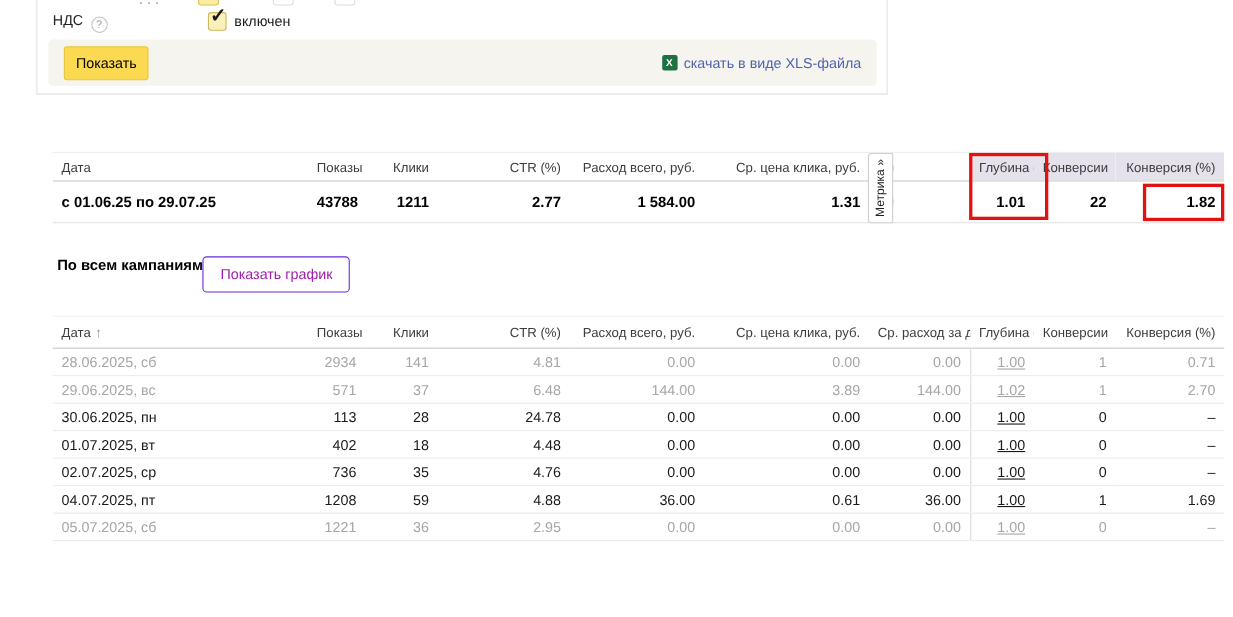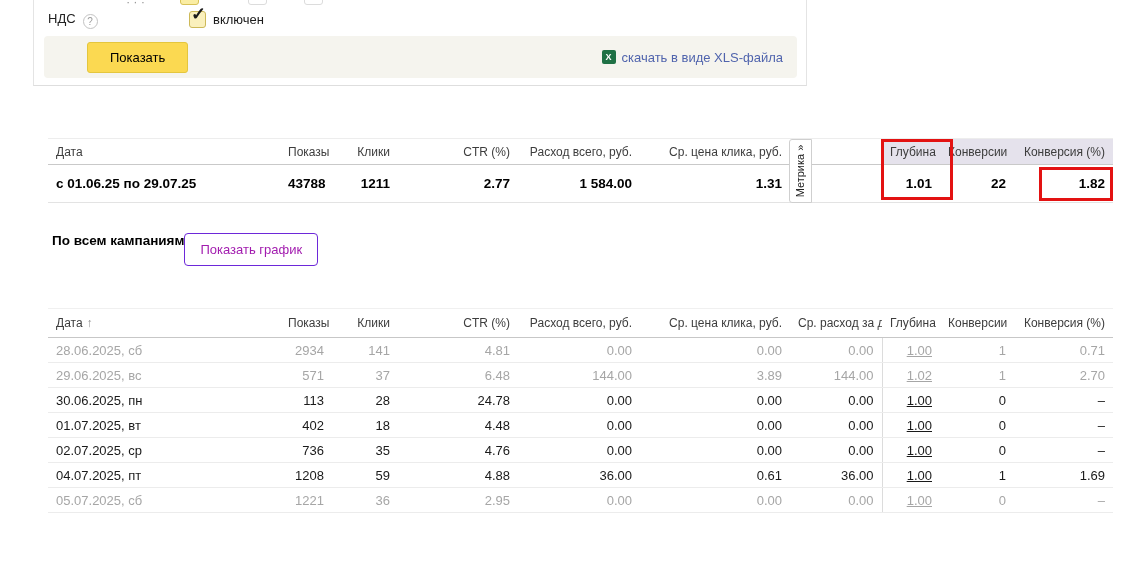--- a/index.html
+++ b/index.html
@@ -28,21 +28,21 @@
   .vat-check { position:absolute; left:141px; top:0; display:flex; align-items:center; gap:7px; cursor:pointer; }
   .cbx { position:relative; width:17px; height:17px; background:#faf0bc; border:1px solid #cdb959; border-radius:3px; }
   .cbx .tick { position:absolute; left:1px; top:-9px; font-size:18px; font-weight:700; color:#1a1a1a; }
   .strip {
     position:absolute; left:10px; top:36px; width:753px; height:42px;
     background:#f5f4ee; border-radius:4px;
     display:flex; align-items:center; justify-content:space-between; padding:0 14px;
   }
   .show-btn {
     background:var(--btn,#fbd951); border:1px solid #e4c63d; border-radius:3px;
-    font-family:inherit; font-size:13px; color:#000; padding:7px 22px; cursor:pointer;margin-left:29px;
+    font-family:inherit; font-size:13px; color:#000; padding:7px 10px; cursor:pointer;
   }
   .xls-link { display:flex; align-items:center; gap:6px; color:var(--link,#5064ad); font-size:13px;
               text-decoration:none; cursor:pointer; }
   .xls-icon { width:14px; height:14px; background:#1f7145; border-radius:2px; color:#fff;
               font-size:9px; font-weight:700; display:flex; align-items:center; justify-content:center; }
 
   
   table { border-collapse:collapse; table-layout:fixed; }
   th, td { padding:0 8px; text-align:right; white-space:nowrap; overflow:hidden; }
   th.left, td.left { text-align:left; }
@@ -71,21 +71,21 @@
 
   .hl { position:absolute; border:3px solid var(--hl,#e31212); z-index:4; }
   .hl-conv { left:881px; top:139px; width:72px; height:61px; }
   .hl-goal { left:1039px; top:167px; width:74px; height:34px; }
 
   .campaigns-row { position:absolute; left:52px; top:233px; display:flex; align-items:flex-start; }
   .campaigns-title { font-size:13.5px; font-weight:700; color:#000; }
   .chart-btn { background:#fff; border:1px solid #6d28d9; border-radius:4px; font-family:inherit;
                font-size:13px; color:#a21caf; padding:8px 15px; cursor:pointer; }
 
-  #daily-table { position:absolute; left:48px; top:287px; width:1065px;margin-top:21px; }
+  #daily-table { position:absolute; left:48px; top:287px; width:1065px; }
   #daily-table th {
     height:29px; font-weight:400; font-size:12px; color:#3d3d3d;
     border-top:1px solid #f0f0f0; border-bottom:1px solid #c7c7c7; cursor:pointer;
   }
   #daily-table td { height:25px; font-size:13px; color:#1a1a1a; border-bottom:1px solid #ececec; }
   #daily-table tr.muted td { color:var(--muted,#a6a6a6); }
   #daily-table td.divided { border-left:1px solid #dcdcdc;text-decoration:underline; }
   .sort-arrow { color:#8f8f8f; font-size:12px; margin-left:4px; }
 </style>
 </head>

